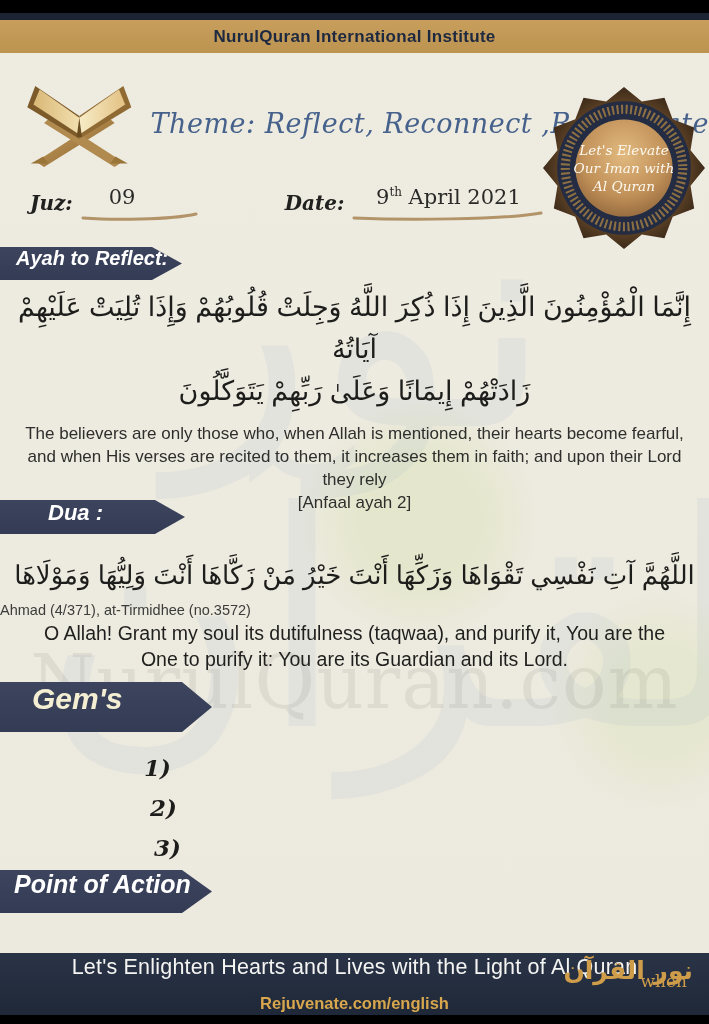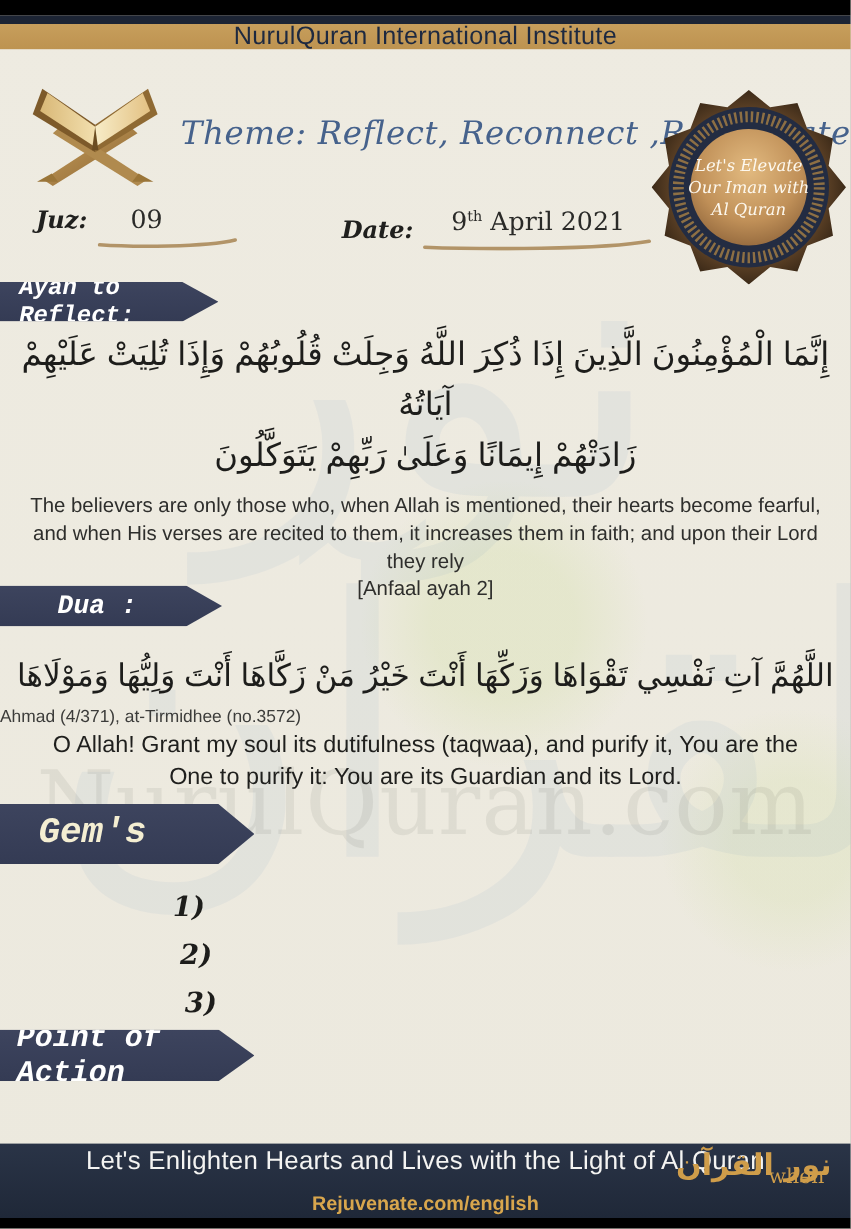--- a/index.html
+++ b/index.html
@@ -10,23 +10,23 @@
     font-family:"Liberation Sans", sans-serif;
     background-image:
       radial-gradient(circle at 420px 520px, rgba(190,215,120,.18) 0 60px, rgba(190,215,120,0) 120px),
       radial-gradient(circle at 660px 700px, rgba(190,215,120,.15) 0 50px, rgba(190,215,120,0) 110px),
       linear-gradient(180deg, #eeebe1 0%, #ece9de 100%);
   }
   
   .bar-black-top { height:13px; background:#000; }
   .strip-navy { height:7px; background:#1c2434; }
   .gold-band {
-    height:21px; background:linear-gradient(180deg,#c79e5c,#bd9350);
+    height:33px; background:linear-gradient(180deg,#c79e5c,#bd9350);
     display:flex; align-items:center; justify-content:center;
-    color:#1d2940; font-size:21px; font-weight:400; letter-spacing:.3px;
+    color:#1d2940; font-size:17px; font-weight:700; letter-spacing:.3px;
   }
   .title-band {
     height:50px; background:#1c2434; display:flex; align-items:center; justify-content:center;
     color:#fff; font-size:37px; font-weight:800; letter-spacing:1.5px;
     text-shadow:2px 2px 0 rgba(0,0,20,.45);
   }
   
   .body { position:relative; height:871px; overflow:hidden; }
   .wm-arabic {
     position:absolute; top:120px; left:40px; width:640px; text-align:center;
@@ -42,41 +42,41 @@
 
   .theme-row { display:flex; align-items:center; margin:24px 0 0 22px; height:92px; }
   .theme-text {
     font-family:"DejaVu Serif", serif; font-style:italic;
     color:#46628c; font-size:27px; letter-spacing:.5px; margin-left:14px; white-space:nowrap;
   }
   .badge { position:absolute; top:10px; right:4px; width:162px; height:162px; z-index:2; }
   .badge text {
     font-family:"DejaVu Serif", serif; font-style:italic; fill:#fdf8ee; font-size:13.5px;
   }
-  .fields-row { display:flex; margin:14px 0 16px 30px; height:38px; }
+  .fields-row { display:flex; align-items:flex-end; margin:14px 0 16px 30px; height:38px; }
   .field-label {
     font-family:"DejaVu Serif", serif; font-style:italic; font-weight:bold;
     font-size:20px; color:#20201e; padding-bottom:6px;
   }
   .field-slot { position:relative; margin-left:8px; }
   .field-slot .val {
     display:block; text-align:center; font-family:"DejaVu Serif", serif;
     font-size:21px; color:#2a2a28; padding-bottom:2px;
   }
   .field-slot .val sup { font-size:12px; }
   .field-slot svg { display:block; }
   .juz-slot { width:118px; } .juz-slot .val { text-align:left; padding-left:28px; }
   .date-group { margin-left:86px; }
   .date-slot { width:192px; }
 
   .banner {
     background:linear-gradient(180deg,#3d445e,#343b54); color:#fff;
     clip-path:polygon(0 0, calc(100% - 30px) 0, 100% 50%, calc(100% - 30px) 100%, 0 100%);
-    display:flex; align-items:center;
-    font-family:Liberation Mono, monospace; font-style:italic; font-weight:bold;
+    display:flex; 
+    font-family:Liberation Sans, sans-serif; font-style:italic; font-weight:bold;
   }
   .ayah-banner { margin-top:26px; width:182px; height:33px; font-size:20px; padding-left:16px; }
   .arabic { direction:rtl; text-align:center; color:#1d1d1b; font-family:Liberation Sans, sans-serif; }
   .ayah-arabic { margin-top:6px; font-size:27px; line-height:42px; padding:0 6px; }
   .trans { text-align:center; color:#2e2e2c; font-size:17px; line-height:23px; }
   .ayah-trans { margin:10px auto 0; width:690px; }
   .ayah-ref { text-align:center; color:#2e2e2c; font-size:17px; line-height:23px; }
   .dua-banner { margin-top:-14px; width:185px; height:34px; font-size:22px; padding-left:48px; }
   .dua-arabic { margin-top:22px; font-size:26px; line-height:38px; }
   .dua-citation { margin-top:8px; text-align:left; color:#3c3c3a; font-size:14.5px; }

